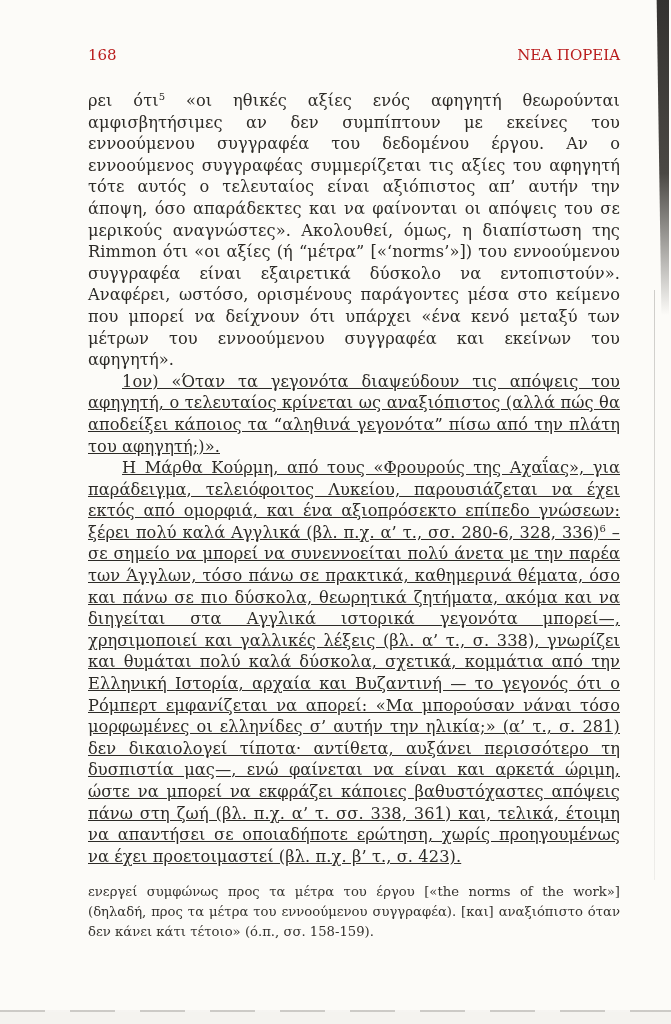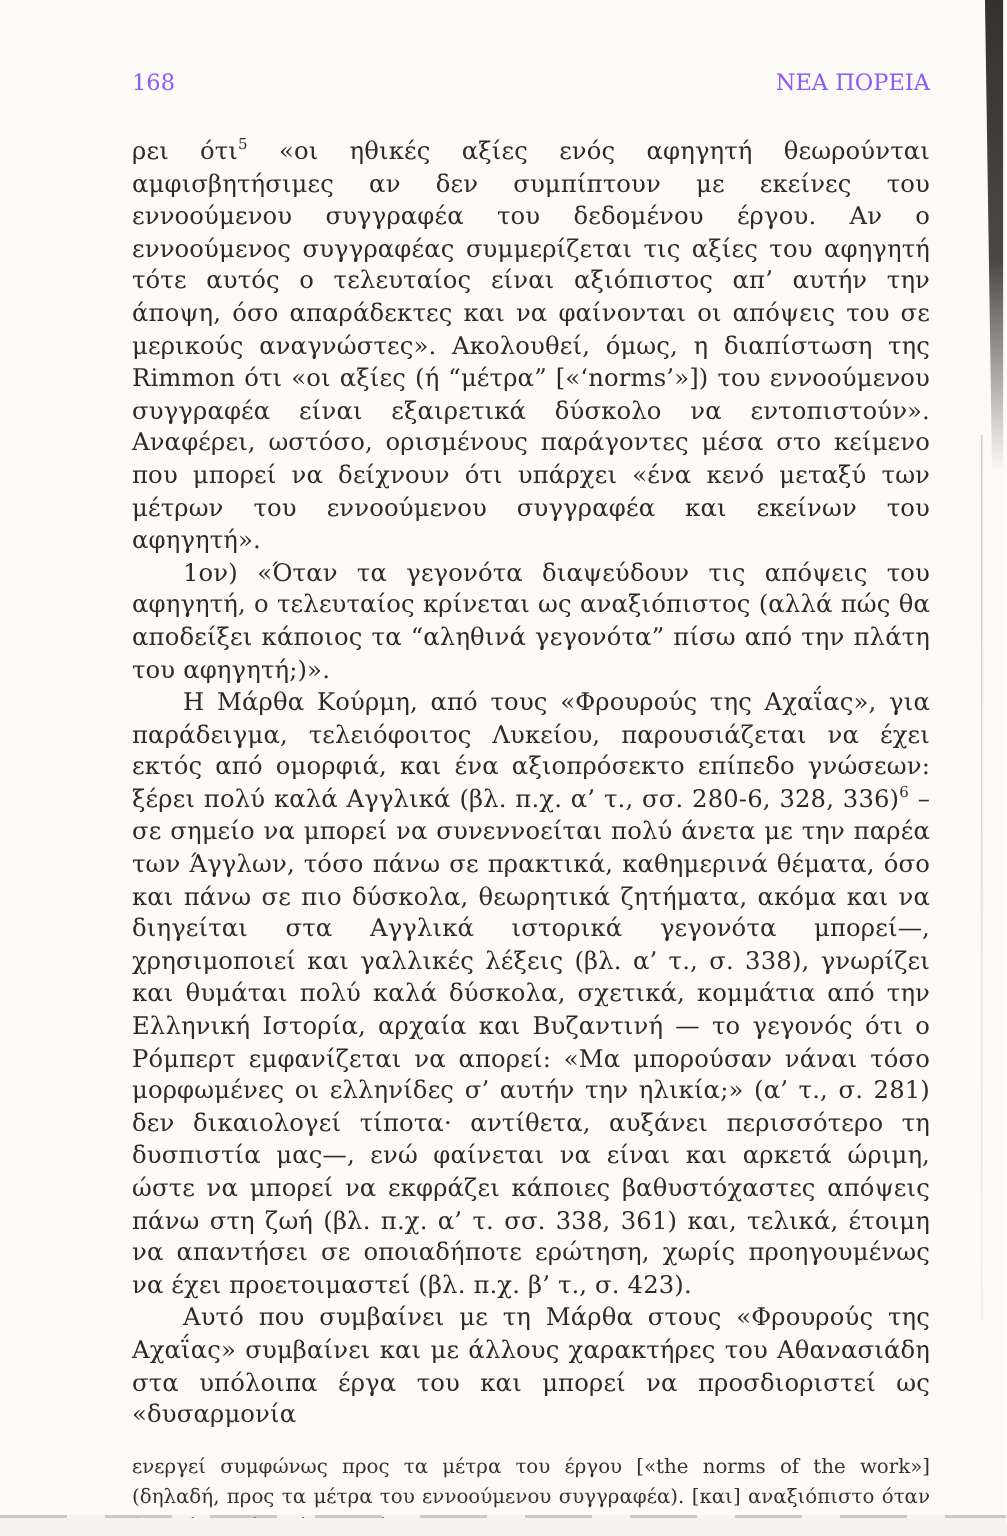--- a/index.html
+++ b/index.html
@@ -21,34 +21,35 @@
     top: 46px;
     left: 88px;
     width: 532px;
   }
   .header {
     display: flex;
     justify-content: space-between;
     align-items: baseline;
     font-size: 15px;
     margin-bottom: 26px;
-    color: #8b5cf6;
+    color: #b91c1c;
   }
   .bodytext {
     font-size: 16.2px;
     line-height: 21.6px;
     text-align: justify;
     letter-spacing: 0.1px;
     margin-top: 24px;
   }
   .bodytext p, .footnotes p {
     margin: 0;
   }
   .bodytext p.indent {
     text-indent: 34px;
+    text-decoration: underline;
   }
   sup {
     font-size: 10px;
     line-height: 0;
   }
   .footnotes {
     margin-top: 15px;
     font-size: 13.2px;
     line-height: 20px;
     text-align: justify;
@@ -100,21 +101,20 @@
   <div class="content">
     <div class="header">
       <span>168</span>
       <span>ΝΕΑ ΠΟΡΕΙΑ</span>
     </div>
 
     <div id="body-paragraphs" class="bodytext">
         <p>ρει ότι<sup>5</sup> «οι ηθικές αξίες ενός αφηγητή θεωρούνται αμφισβητήσιμες αν δεν συμπίπτουν με εκείνες του εννοούμενου συγγραφέα του δεδομένου έργου. Αν ο εννοούμενος συγγραφέας συμμερίζεται τις αξίες του αφηγητή τότε αυτός ο τελευταίος είναι αξιόπιστος απ’ αυτήν την άποψη, όσο απαράδεκτες και να φαίνονται οι απόψεις του σε μερικούς αναγνώστες». Ακολουθεί, όμως, η διαπίστωση της Rimmon ότι «οι αξίες (ή “μέτρα” [«‘norms’»]) του εννοούμενου συγγραφέα είναι εξαιρετικά δύσκολο να εντοπιστούν». Αναφέρει, ωστόσο, ορισμένους παράγοντες μέσα στο κείμενο που μπορεί να δείχνουν ότι υπάρχει «ένα κενό μεταξύ των μέτρων του εννοούμενου συγγραφέα και εκείνων του αφηγητή».</p>
         <p class="indent">1ον) «Όταν τα γεγονότα διαψεύδουν τις απόψεις του αφηγητή, ο τελευταίος κρίνεται ως αναξιόπιστος (αλλά πώς θα αποδείξει κάποιος τα “αληθινά γεγονότα” πίσω από την πλάτη του αφηγητή;)».</p>
         <p class="indent">Η Μάρθα Κούρμη, από τους «Φρουρούς της Αχαΐας», για παράδειγμα, τελειόφοιτος Λυκείου, παρουσιάζεται να έχει εκτός από ομορφιά, και ένα αξιοπρόσεκτο επίπεδο γνώσεων: ξέρει πολύ καλά Αγγλικά (βλ. π.χ. α’ τ., σσ. 280-6, 328, 336)<sup>6</sup> – σε σημείο να μπορεί να συνεννοείται πολύ άνετα με την παρέα των Άγγλων, τόσο πάνω σε πρακτικά, καθημερινά θέματα, όσο και πάνω σε πιο δύσκολα, θεωρητικά ζητήματα, ακόμα και να διηγείται στα Αγγλικά ιστορικά γεγονότα μπορεί—, χρησιμοποιεί και γαλλικές λέξεις (βλ. α’ τ., σ. 338), γνωρίζει και θυμάται πολύ καλά δύσκολα, σχετικά, κομμάτια από την Ελληνική Ιστορία, αρχαία και Βυζαντινή — το γεγονός ότι ο Ρόμπερτ εμφανίζεται να απορεί: «Μα μπορούσαν νάναι τόσο μορφωμένες οι ελληνίδες σ’ αυτήν την ηλικία;» (α’ τ., σ. 281) δεν δικαιολογεί τίποτα· αντίθετα, αυξάνει περισσότερο τη δυσπιστία μας—, ενώ φαίνεται να είναι και αρκετά ώριμη, ώστε να μπορεί να εκφράζει κάποιες βαθυστόχαστες απόψεις πάνω στη ζωή (βλ. π.χ. α’ τ. σσ. 338, 361) και, τελικά, έτοιμη να απαντήσει σε οποιαδήποτε ερώτηση, χωρίς προηγουμένως να έχει προετοιμαστεί (βλ. π.χ. β’ τ., σ. 423).</p>
-        <p class="indent">Αυτό που συμβαίνει με τη Μάρθα στους «Φρουρούς της Αχαΐας» συμβαίνει και με άλλους χαρακτήρες του Αθανασιάδη στα υπόλοιπα έργα του και μπορεί να προσδιοριστεί ως «δυσαρμονία</p>
       </div>
 
     <div id="footnote-paragraphs" class="footnotes">
         <p>ενεργεί συμφώνως προς τα μέτρα του έργου [«the norms of the work»] (δηλαδή, προς τα μέτρα του εννοούμενου συγγραφέα). [και] αναξιόπιστο όταν δεν κάνει κάτι τέτοιο» (ό.π., σσ. 158-159).</p>
       </div>
   </div>
 
   <div class="bottom-edge"></div>
   <div class="below-edge"></div>
 </div>

